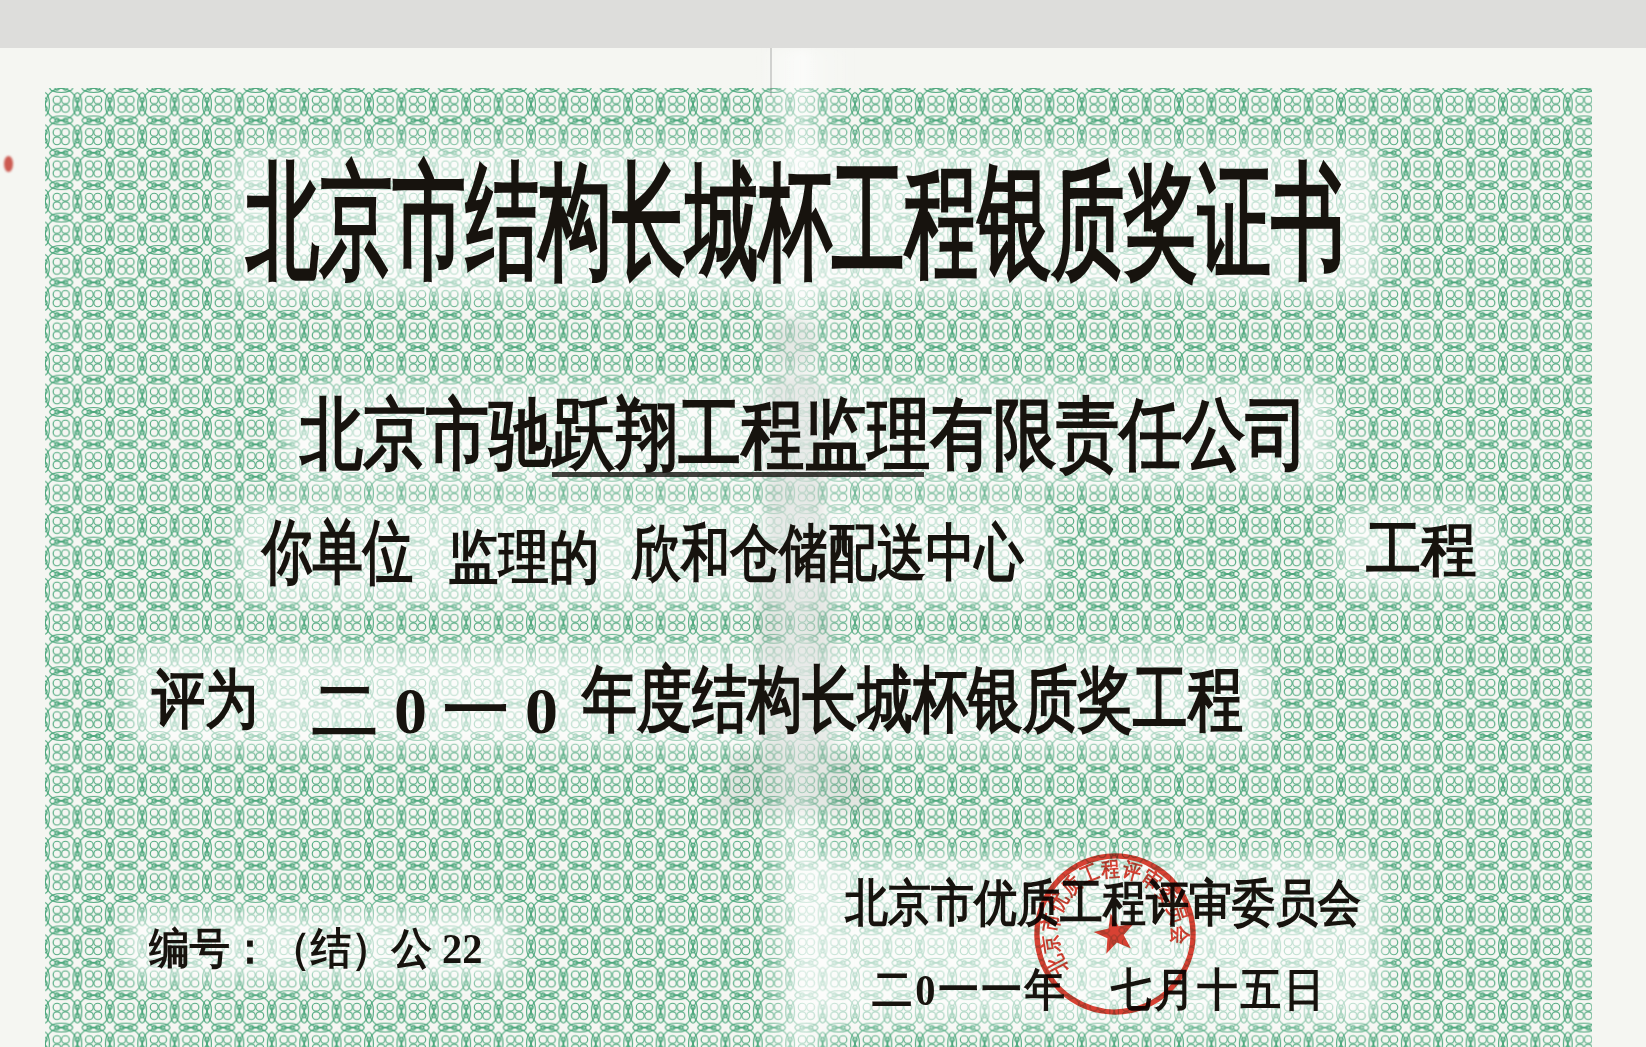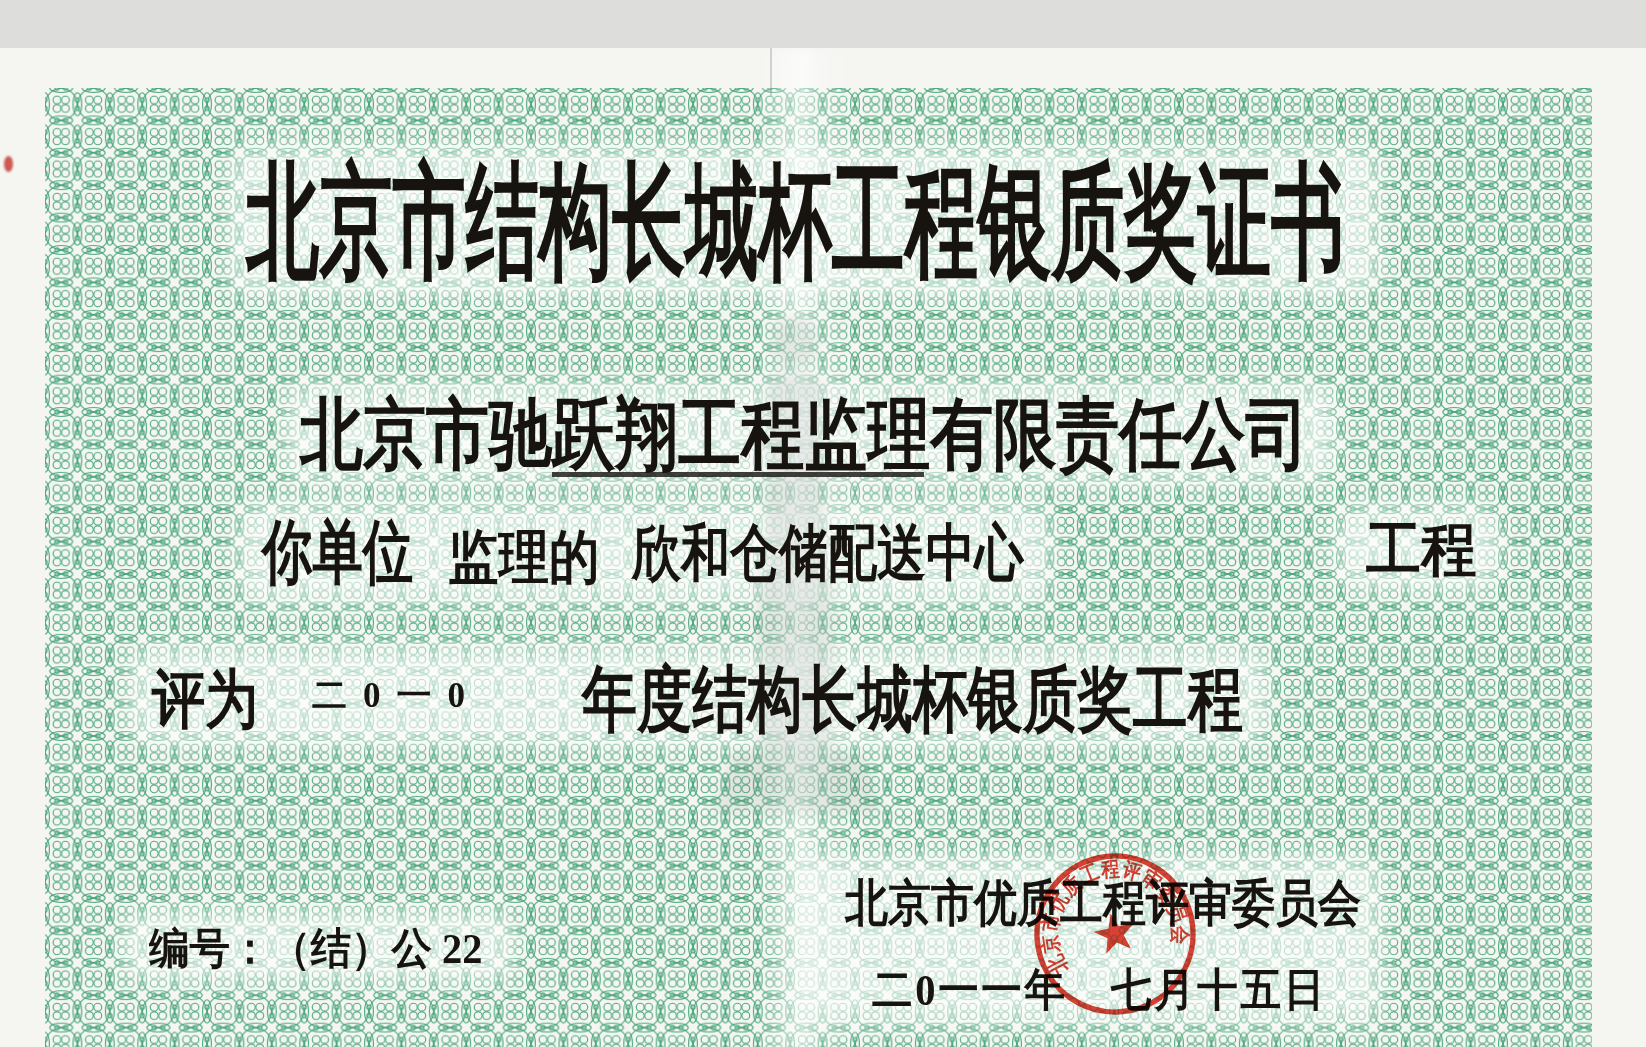--- a/index.html
+++ b/index.html
@@ -22,21 +22,21 @@
   .txt{position:absolute;white-space:pre;line-height:1;font-weight:700;color:#17130e;
        transform-origin:0 0;z-index:3;}
   .t-title{left:246px;top:112px;font-size:126px;transform:scaleX(.581);}
   .t-company{left:300px;top:348px;font-size:78px;transform:scaleX(.808);}
   .u-line{position:absolute;left:552px;top:424px;width:372px;height:5px;background:rgba(20,18,14,.8);z-index:3;}
   .t-unitprefix{left:262px;top:470px;font-size:70px;transform:scaleX(.72);}
   .t-role{left:448px;top:481px;font-size:58px;transform:scaleX(.87);}
   .t-project{left:632px;top:474px;font-size:62px;transform:scaleX(.79);}
   .t-suffix{left:1366px;top:472px;font-size:60px;transform:scaleX(.92);}
   .t-pingwei{left:152px;top:620px;font-size:64px;transform:scaleX(.83);}
-  .t-year{left:312px;top:630px;font-size:35px;letter-spacing:16px;}
+  .t-year{left:312px;top:630px;font-size:66px;letter-spacing:16px;}
   .t-award{left:582px;top:616px;font-size:72px;transform:scaleX(.765);}
   .t-serial{left:149px;top:879px;font-size:43px;transform:scaleX(.94);}
   .t-issuer{left:845px;top:830px;font-size:50px;transform:scaleX(.86);}
   .t-date{left:872px;top:920px;font-size:45px;letter-spacing:3px;transform:scaleX(.9);}
   .seal-svg{position:absolute;left:1015px;top:786px;z-index:4;mix-blend-mode:multiply;opacity:.92;}
   .speck{position:absolute;left:4px;top:108px;width:9px;height:16px;background:#c2342a;
          border-radius:50%;filter:blur(1px);opacity:.8;z-index:3;}
 </style>
 </head>
 <body>

